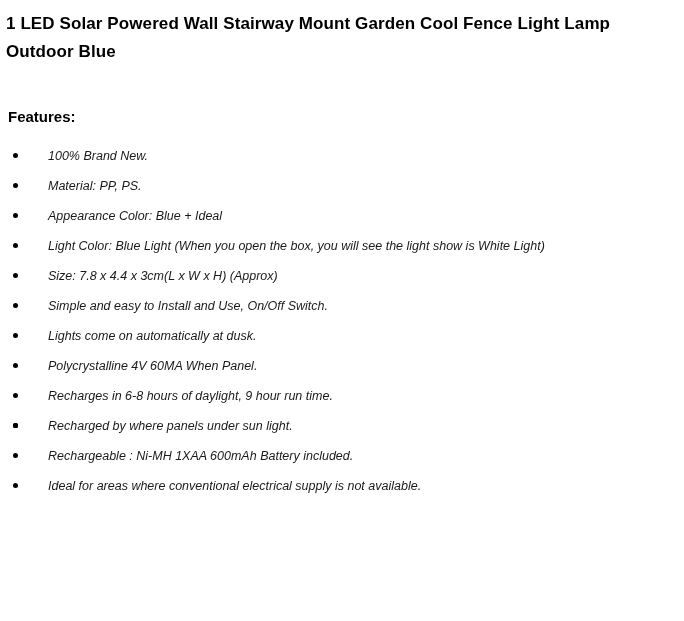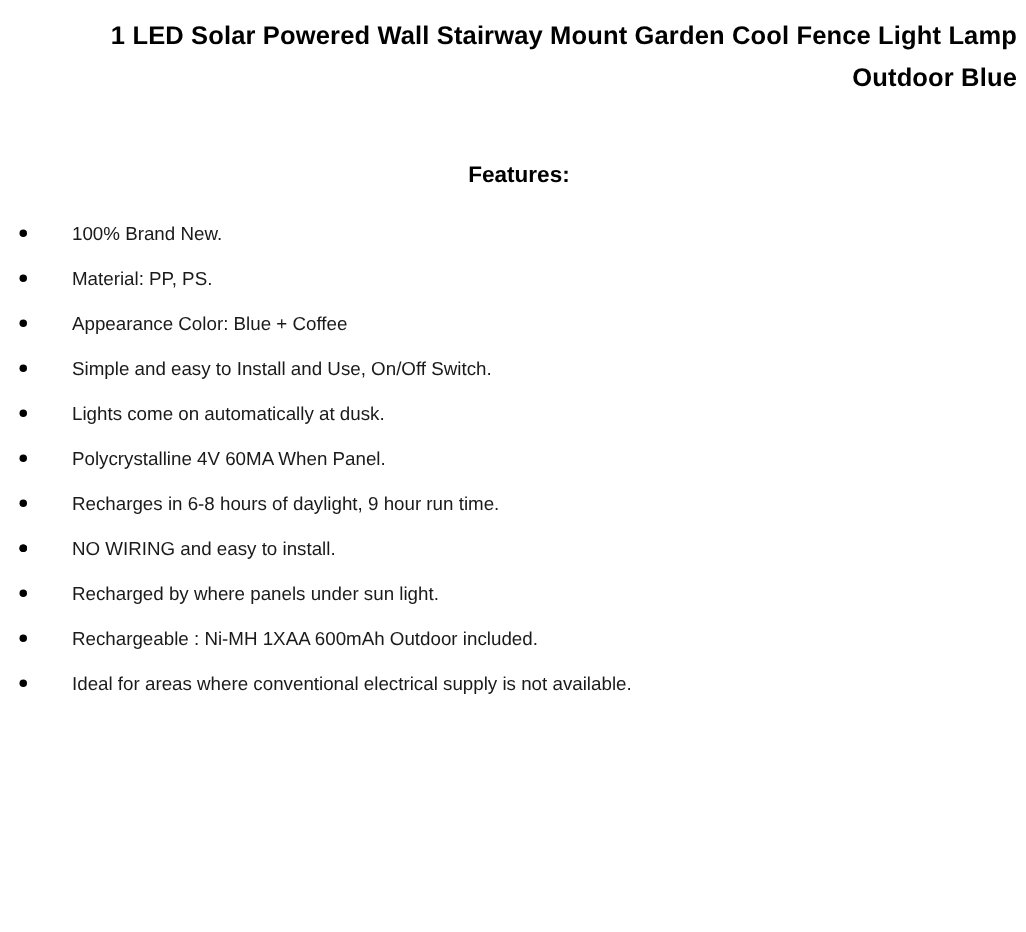--- a/index.html
+++ b/index.html
@@ -16,37 +16,37 @@
   }
   .page {
     width: 684px;
     height: 621px;
     position: relative;
     box-sizing: border-box;
   }
   .title {
     font-size: 17px;
     font-weight: bold;
-    text-align: right;
+    text-align: left;
     line-height: 28px;
     color: #000000;
     margin: 10px 6px 0 6px;
     letter-spacing: 0.1px;
   }
   .features-heading {
     font-size: 15px;
     font-weight: bold;
     color: #000000;
     margin: 42px 0 0 8px;
-    text-align: center;
   }
   ul.features {
     list-style: none;
     margin: 24px 0 0 0;
     padding: 0;
+    font-style: italic;
   }
   ul.features li {
     position: relative;
     font-size: 12.5px;
     line-height: 14px;
     color: #1a1a1a;
     padding-left: 48px;
     margin-bottom: 16px;
   }
   ul.features li .bullet {
@@ -62,24 +62,26 @@
 </style>
 </head>
 <body>
 
 <div class="page">
   <h1 class="title">1 LED Solar Powered Wall Stairway Mount Garden Cool Fence Light Lamp Outdoor Blue</h1>
   <h2 class="features-heading">Features:</h2>
   <ul class="features">
     <li><span class="bullet"></span><span>100% Brand New.</span></li>
     <li><span class="bullet"></span><span>Material: PP, PS.</span></li>
-    <li><span class="bullet"></span><span>Appearance Color: Blue + Coffee</span></li>
+    <li><span class="bullet"></span><span>Appearance Color: Blue + Ideal</span></li>
+    <li><span class="bullet"></span><span>Light Color: Blue Light (When you open the box, you will see the light show is White Light)</span></li>
+    <li><span class="bullet"></span><span>Size: 7.8 x 4.4 x 3cm(L x W x H) (Approx)</span></li>
     <li><span class="bullet"></span><span>Simple and easy to Install and Use, On/Off Switch.</span></li>
     <li><span class="bullet"></span><span>Lights come on automatically at dusk.</span></li>
     <li><span class="bullet"></span><span>Polycrystalline 4V 60MA When Panel.</span></li>
     <li><span class="bullet"></span><span>Recharges in 6-8 hours of daylight, 9 hour run time.</span></li>
     <li><span class="bullet"></span></li>
-    <li><span class="bullet"></span><span>NO WIRING and easy to install.</span></li>
+    <li><span class="bullet"></span></li>
     <li><span class="bullet"></span><span>Recharged by where panels under sun light.</span></li>
-    <li><span class="bullet"></span><span>Rechargeable : Ni-MH 1XAA 600mAh Outdoor included.</span></li>
+    <li><span class="bullet"></span><span>Rechargeable : Ni-MH 1XAA 600mAh Battery included.</span></li>
     <li><span class="bullet"></span><span>Ideal for areas where conventional electrical supply is not available.</span></li>
   </ul>
 </div>
 
 </body></html>

